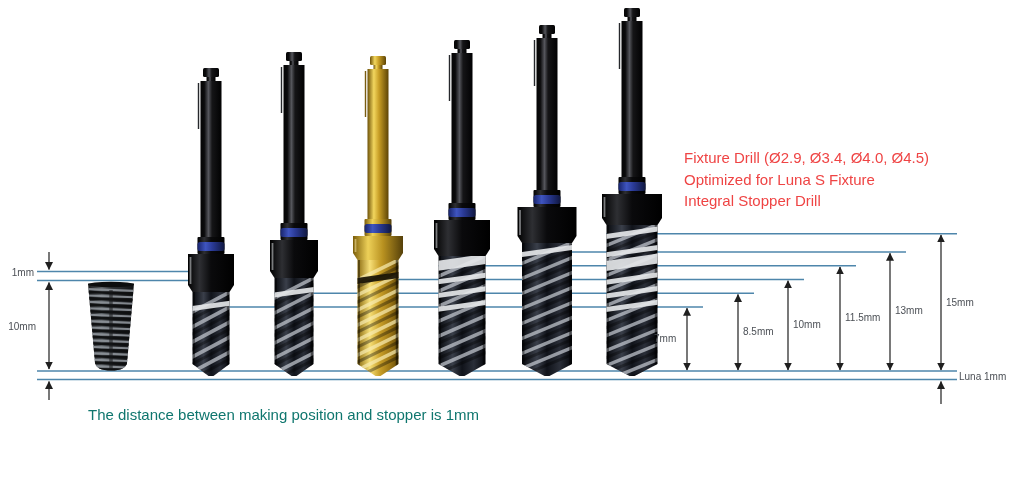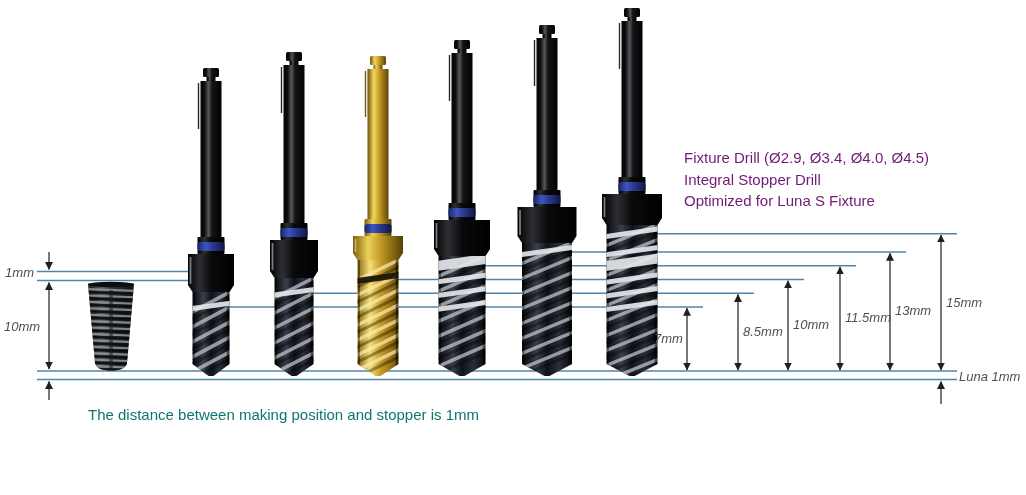--- a/index.html
+++ b/index.html
@@ -2,26 +2,25 @@
 <html><head>
 <meta charset="utf-8">
 <style>
   html,body{margin:0;padding:0;background:#ffffff;}
   .canvas{
     position:relative;width:1026px;height:495px;background:#ffffff;
     overflow:hidden;font-family:"Liberation Sans",sans-serif;
   }
   .canvas svg{position:absolute;left:0;top:0;}
   .lbl{
-    position:absolute;font-size:13px;color:#4c5056;white-space:nowrap;
+    position:absolute;font-size:10px;color:#4c5056;white-space:nowrap;
     line-height:13px;
-    font-style:italic;
   }
   .titleblock{
-    position:absolute;left:684px;top:147px;font-size:15px;color:#701a75;
+    position:absolute;left:684px;top:147px;font-size:15px;color:#ef4444;
     line-height:21.5px;white-space:nowrap;
   }
   .footnotes{
     position:absolute;left:88px;top:404px;font-size:15px;color:#0f766e;
     line-height:22px;white-space:nowrap;
   }
 </style>
 </head>
 <body>
 
@@ -364,20 +363,20 @@
   <div class="lbl" style="left:743px;top:325px">8.5mm</div>
   <div class="lbl" style="left:793px;top:318px">10mm</div>
   <div class="lbl" style="left:845px;top:311px">11.5mm</div>
   <div class="lbl" style="left:895px;top:304px">13mm</div>
   <div class="lbl" style="left:946px;top:296px">15mm</div>
 
   <div class="lbl" style="left:959px;top:370px">Luna 1mm</div>
 
   <div class="titleblock">
     <div>Fixture Drill (Ø2.9, Ø3.4, Ø4.0, Ø4.5)</div>
+    <div>Optimized for Luna S Fixture</div>
     <div>Integral Stopper Drill</div>
-    <div>Optimized for Luna S Fixture</div>
   </div>
 
   <div class="footnotes">
     <div>The distance between making position and stopper is 1mm</div>
   </div>
 </div>
 
 </body></html>

